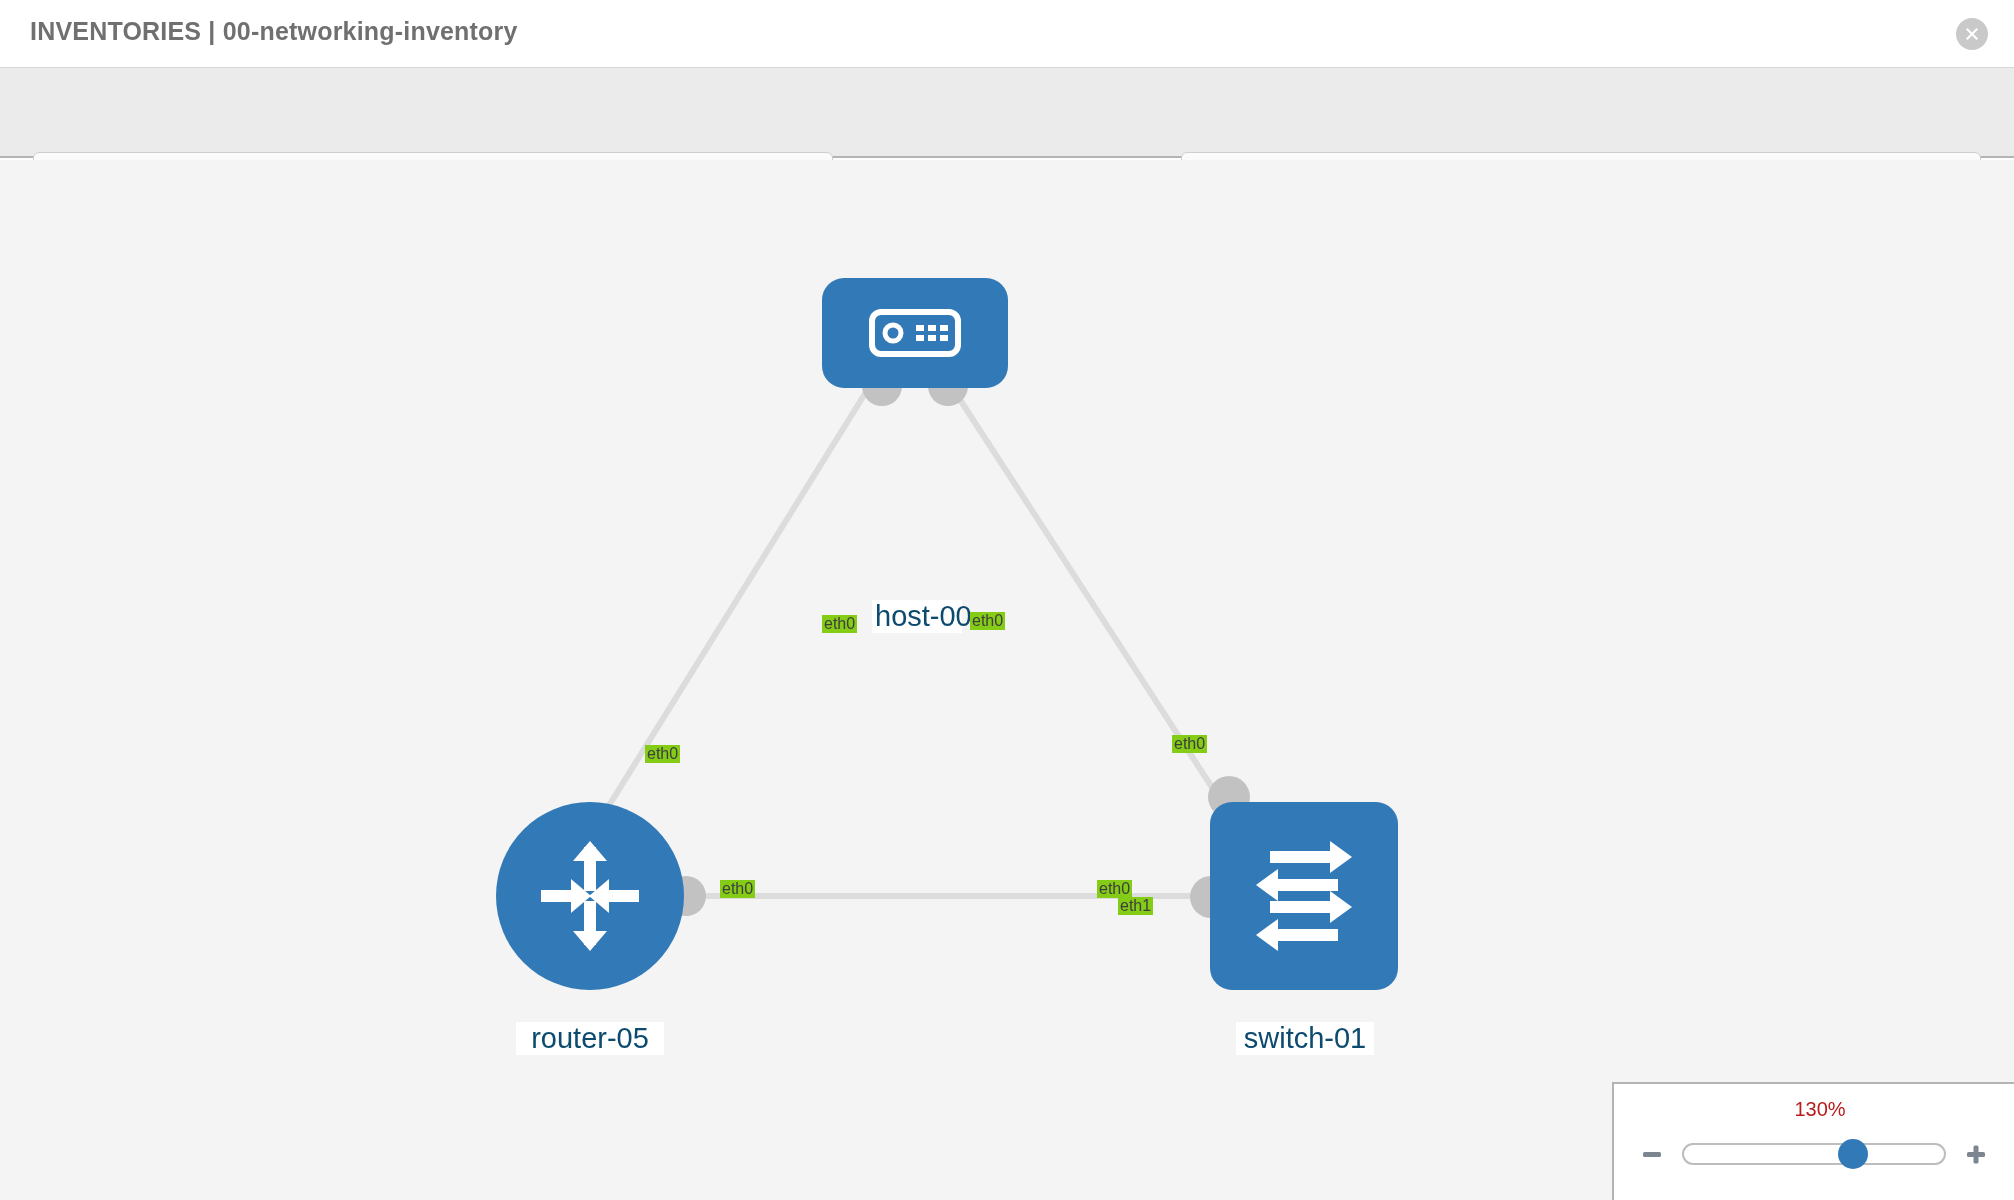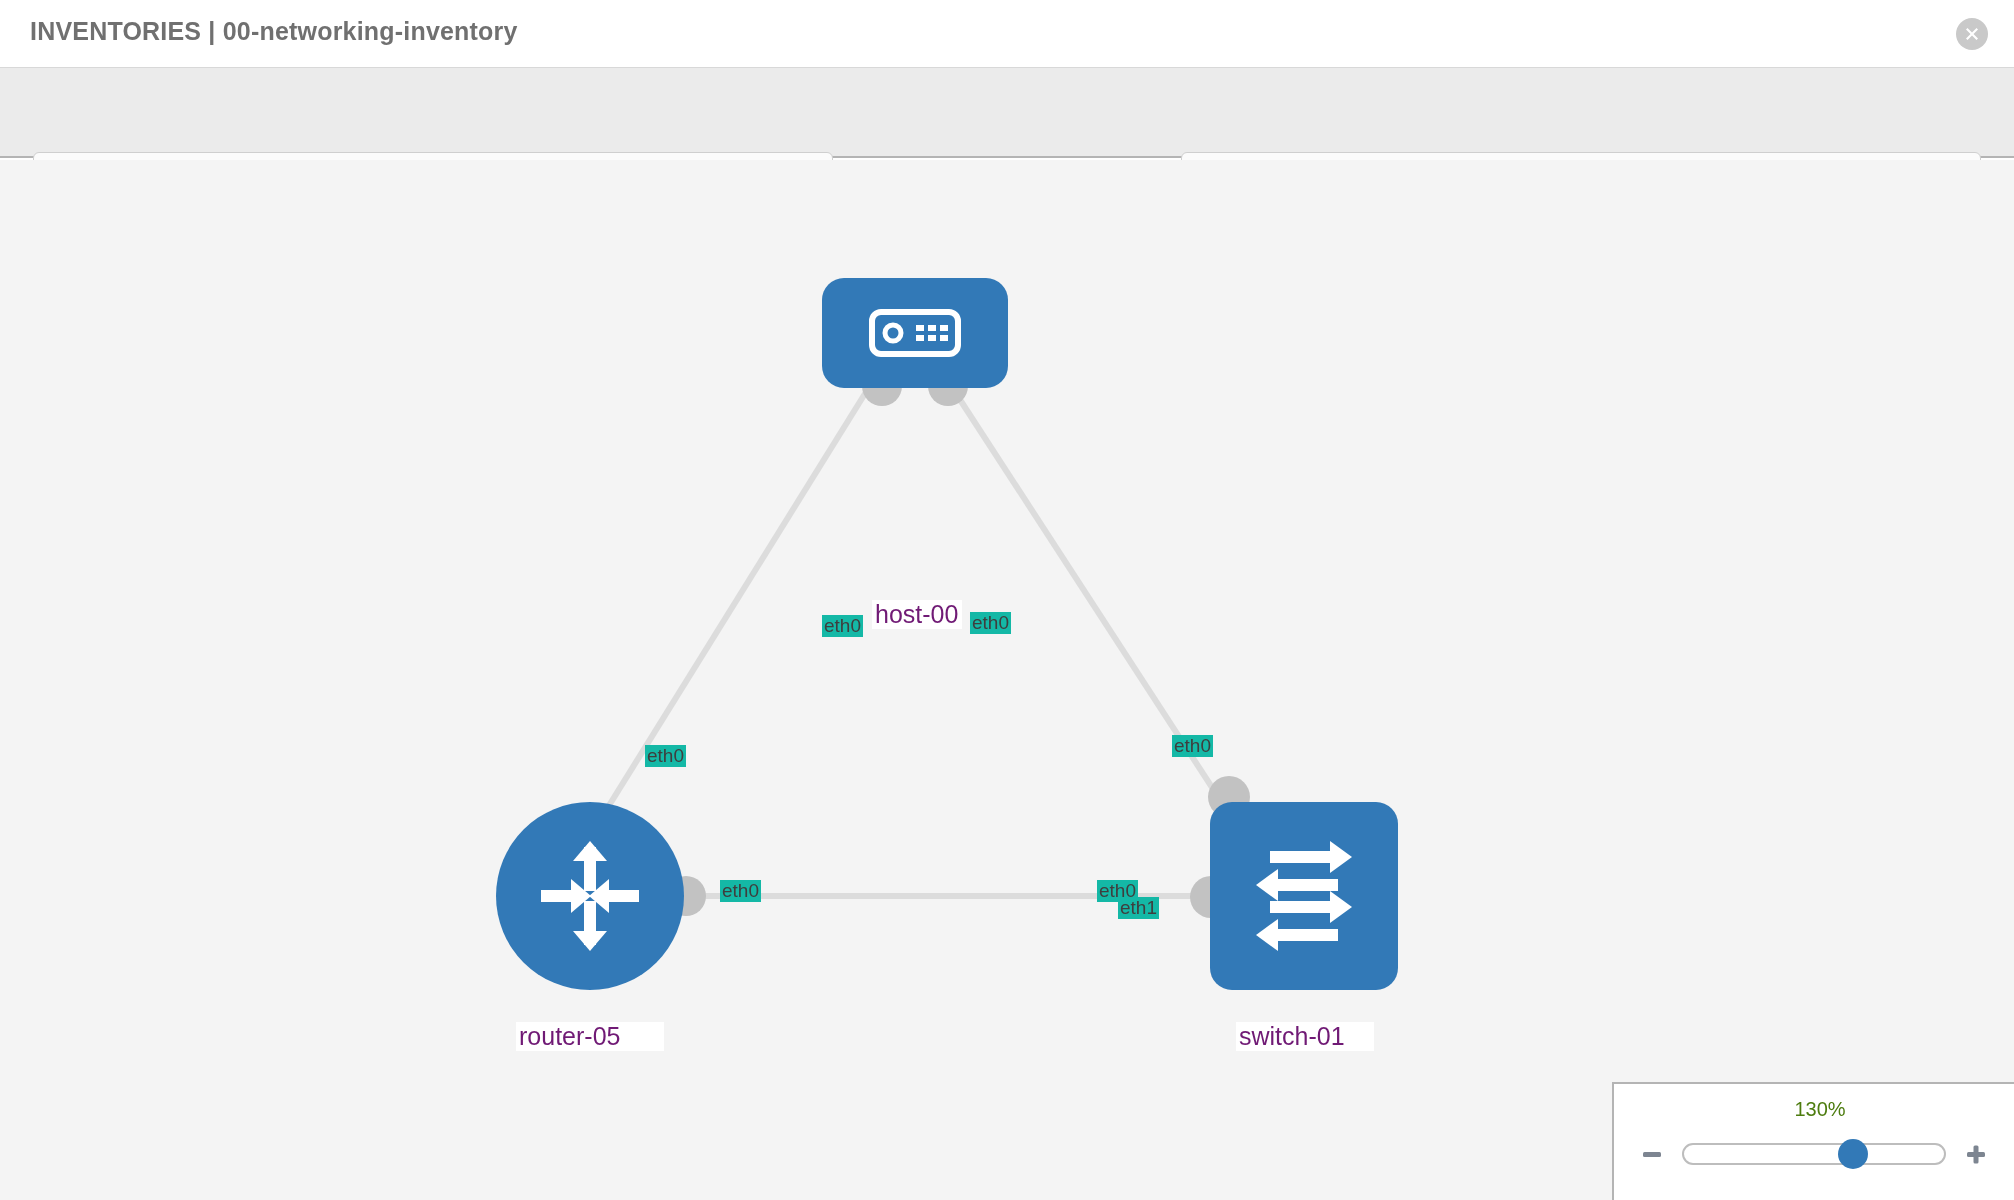--- a/index.html
+++ b/index.html
@@ -92,51 +92,51 @@
     position: absolute;
     background: #3279b7;
     display: flex; align-items: center; justify-content: center;
     cursor: pointer;
   }
   .node-rect   { border-radius: 22px; }
   .node-circle { border-radius: 50%; }
 
   .node-label {
     position: absolute;
-    font-size: 25px; color: #701a75;
+    font-size: 29px; color: #0c4a6e;
     background: #ffffff;
     white-space: nowrap;
     padding: 0 3px;
-    text-align: left;
+    text-align: center;
   }
   .edge-label {
     position: absolute;
-    font-size: 19px; color: #3e3e3e;
-    background: #14b8a6;
+    font-size: 16px; color: #3e3e3e;
+    background: #84cc16;
     white-space: nowrap;
     padding: 0 2px;
   }
   .knob {
     position: absolute;
     background: #c2c2c2;
     border-radius: 50%;
   }
 
   
   .zoom-panel {
     position: absolute; right: 0; bottom: 0;
     width: 402px; height: 118px;
     background: #ffffff;
     border-top: 2px solid #b4b4b4;
     border-left: 2px solid #b4b4b4;
   }
   .zoom-value {
     position: absolute; left: 12px; right: 0; top: 14px;
     text-align: center;
-    font-size: 20px; color: #4d7c0f;
+    font-size: 20px; color: #b91c1c;
   }
   .zoom-row {
     position: absolute; left: 24px; right: 24px; top: 52px;
     height: 36px;
     display: flex; align-items: center; gap: 16px;
   }
   .zoom-minus, .zoom-plus {
     width: 28px; height: 28px;
     display: flex; align-items: center; justify-content: center;
     color: #7d8591; cursor: pointer; flex: 0 0 auto;

